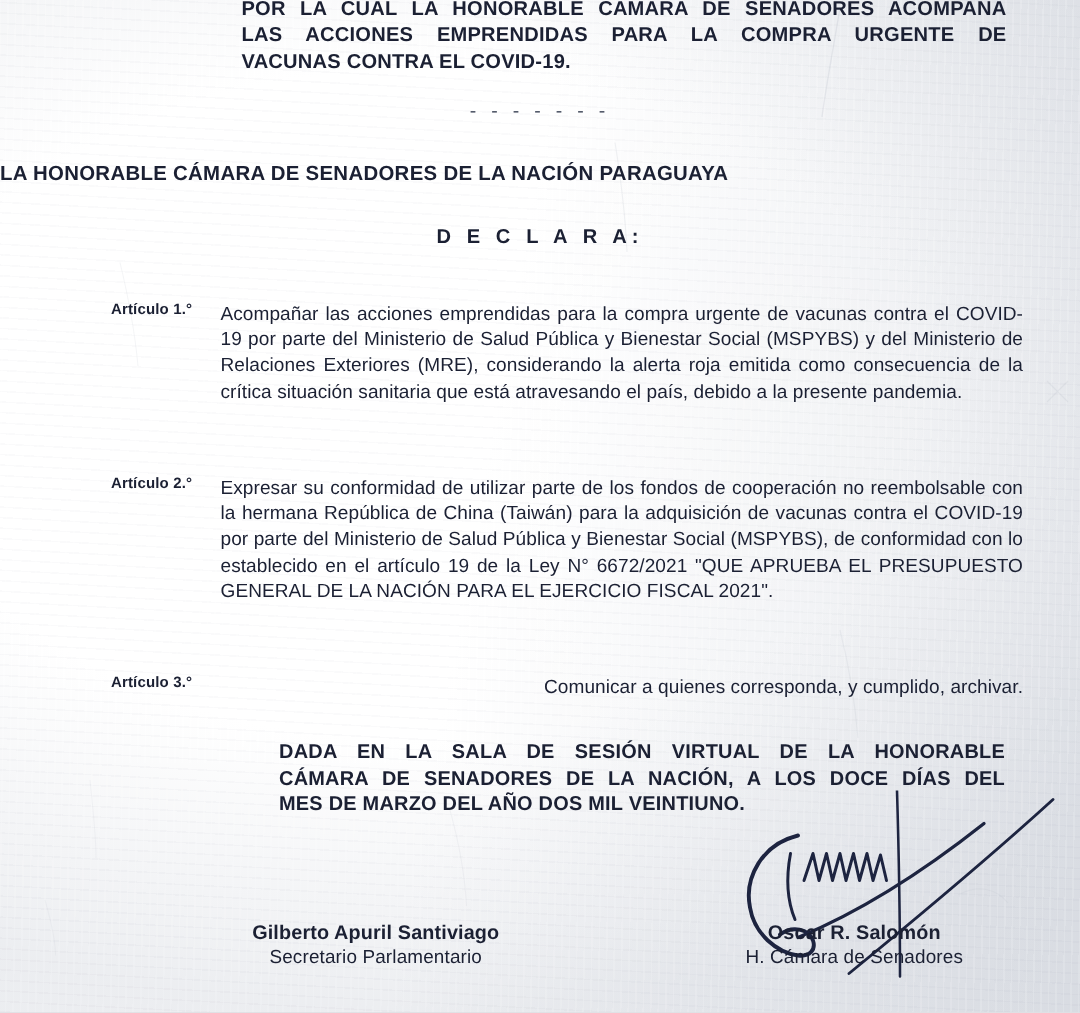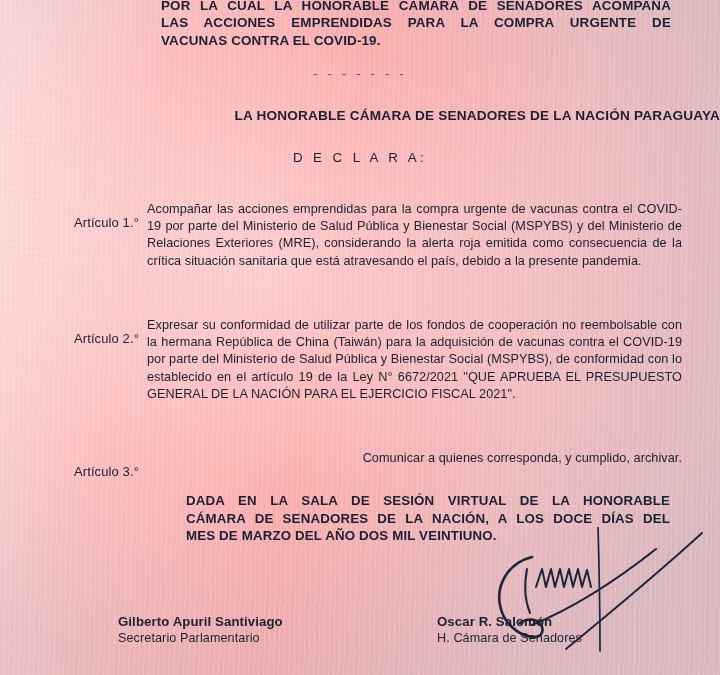--- a/index.html
+++ b/index.html
@@ -5,21 +5,21 @@
   html, body {
     margin: 0;
     padding: 0;
     background: #c9ccd3;
   }
   #page {
     position: relative;
     width: 720px;
     height: 675px;
     overflow: hidden;
-    background: #fca5a5;
+    background: #ffffff;
     font-family: "Liberation Sans", sans-serif;
     color: #1b2033;
   }
   
   #paper-shade-a {
     position: absolute;
     inset: 0;
     background: linear-gradient(100deg,
         rgba(255,255,255,0.55) 0%,
         rgba(255,255,255,0.18) 22%,
@@ -78,49 +78,49 @@
     font-size: 13px;
     letter-spacing: 3.2px;
     color: #4a5162;
   }
 
   .chamber-line {
     position: absolute;
     left: 0;
     right: 0;
     top: 108px;
-    text-align: right;
+    text-align: left;
     font-size: 13.6px;
     font-weight: 600;
     letter-spacing: 0.2px;
   }
 
   .declara {
     position: absolute;
     left: 0;
     right: 0;
     top: 150px;
     text-align: center;
     font-size: 13.4px;
-    font-weight: 400;
+    font-weight: 700;
     letter-spacing: 3.4px;
   }
 
   .article {
     position: absolute;
     left: 74px;
     width: 608px;
   }
   .article .art-label {
     position: absolute;
     left: 0;
-    top: 14px;
+    top: 0;
     width: 96px;
-    font-size: 13px;
-    font-weight: 400;
+    font-size: 10px;
+    font-weight: 700;
     letter-spacing: 0.1px;
   }
   .article .art-body {
     margin-left: 73px;
     font-size: 12.7px;
     line-height: 17.2px;
     text-align: justify;
     letter-spacing: 0.05px;
   }
   #article-1 { top: 201px; }
@@ -138,20 +138,21 @@
     font-weight: 600;
     letter-spacing: 0.15px;
     text-align: justify;
   }
   .closing .cline { display: block; padding-left: 16px; }
   .closing .cline.j { text-align: justify; text-align-last: justify; }
 
   
   .sig-block {
     position: absolute;
+    text-align: center;
   }
   #sig-left  { left: 118px; top: 613px; width: 265px; }
   #sig-right { left: 437px; top: 613px; width: 265px; }
   .sig-name {
     font-size: 13.2px;
     font-weight: 700;
     letter-spacing: 0.1px;
     line-height: 17px;
   }
   .sig-role {

